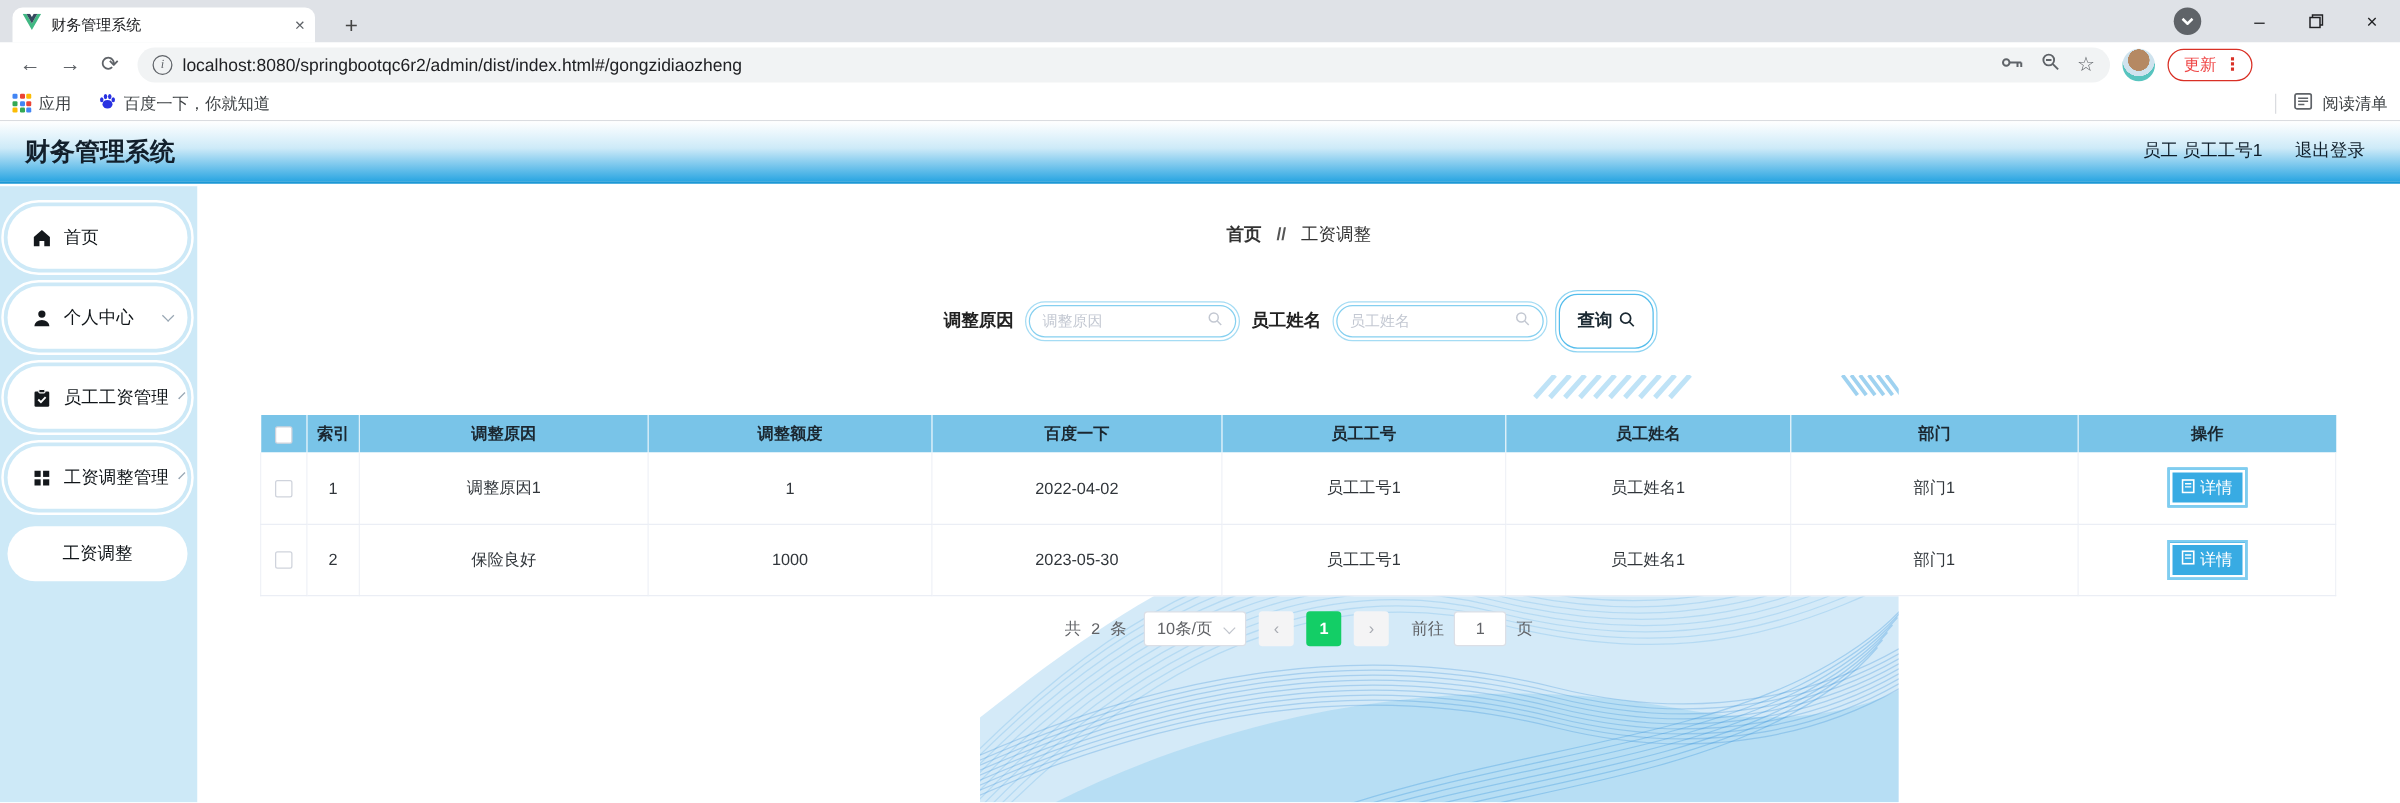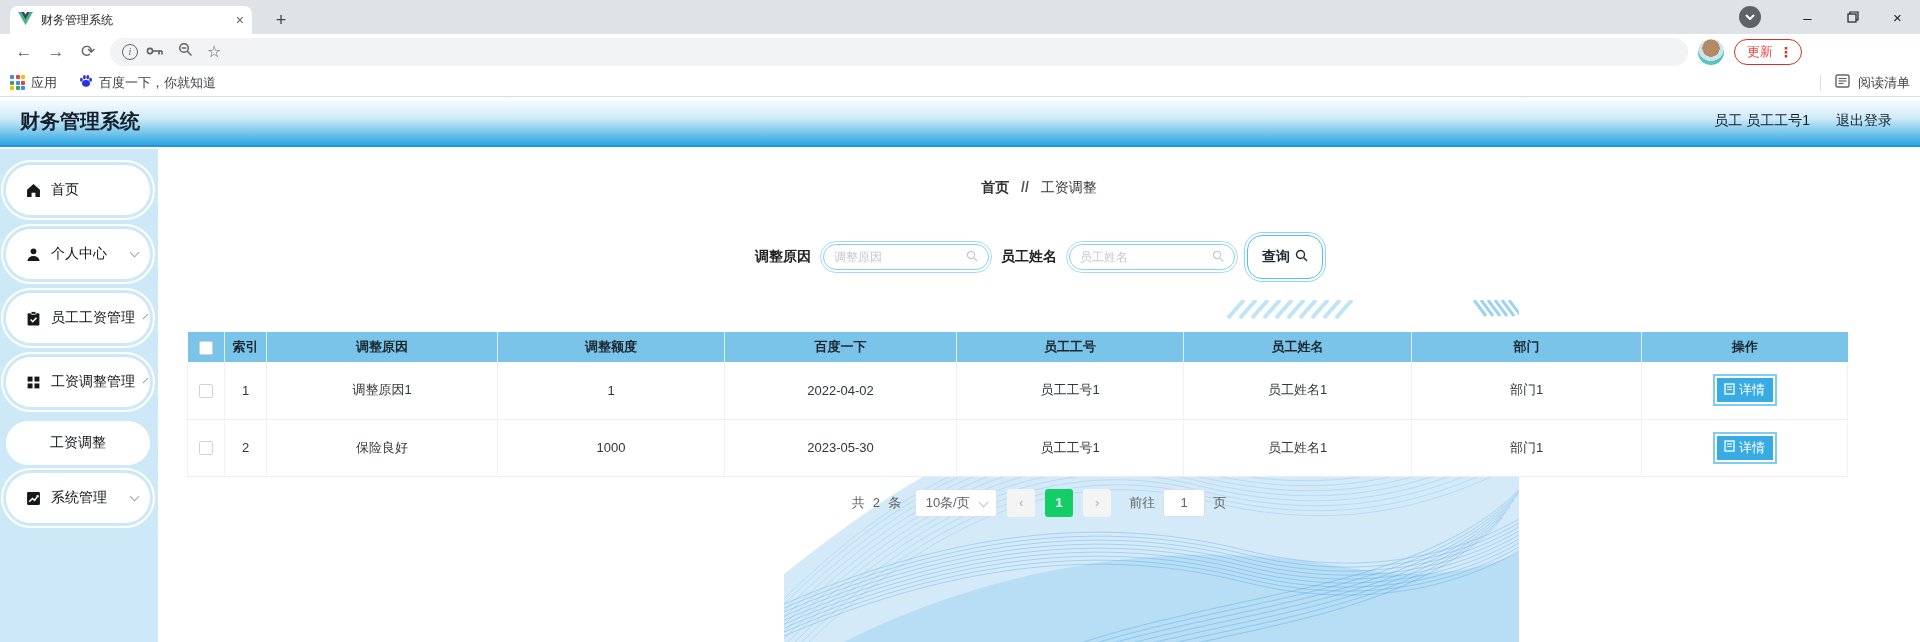--- a/index.html
+++ b/index.html
@@ -83,21 +83,21 @@
   .s-input-wrap input { border:none; outline:none; width:100%; font-size:12px; color:#333; background:transparent;
                         font-family:"Liberation Sans","DejaVu Sans",sans-serif; }
   .s-input-wrap input::placeholder { color:#c3c8d2; }
   .mag { flex:0 0 12px; }
   .query-btn { height:44px; border:1px solid #54bdec; border-radius:15px; outline:1px solid #8ed4f2;
                outline-offset:2px; background:#fff; display:flex; align-items:center; gap:5px;
                padding:16px 14px; font-size:14px; font-weight:bold; color:#1c2a33; cursor:pointer;
                font-family:"Liberation Sans","DejaVu Sans",sans-serif; }
 
   
-  .grid-table { position:relative; z-index:2; margin:53px 0 0 29px; width:1660px; border-collapse:collapse;
+  .grid-table { position:relative; z-index:2; margin:53px 0 0 50px; width:1660px; border-collapse:collapse;
                 table-layout:fixed; background:#fff; }
   .grid-table thead th { background:#79c4e8; height:30px; font-size:13px; font-weight:bold; color:#1b2730;
                          border-right:1px solid rgba(255,255,255,.75); }
   .grid-table thead th:last-child { border-right:none; }
   .grid-table tbody td { height:57px; text-align:center; font-size:13px; color:#31363b;
                          border-bottom:1px solid #ebeef5; border-right:1px solid #f0f2f7; background:#fff; }
   .grid-table tbody td:first-child { border-left:1px solid #f0f2f7; }
   .cbx { appearance:none; -webkit-appearance:none; width:14px; height:14px; border:1px solid #cfd3dc;
          border-radius:2px; background:#fff; vertical-align:middle; }
   .detail-btn { width:64px; height:32px; background:#38abe3; border:2px solid #7fcdf0;
@@ -157,20 +157,21 @@
       <span class="winbtn">×</span>
     </div>
   </div>
 
   <div class="urlrow">
     <span class="nav-ico" style="margin-left:8px">←</span>
     <span class="nav-ico">→</span>
     <span class="nav-ico">⟳</span>
     <div class="omnibox">
       <span class="info-ico">i</span>
+      <span class="url-text">localhost:8080/springbootqc6r2/admin/dist/index.html#/gongzidiaozheng</span>
       <span class="omni-icons">
         <span>
           <svg width="18" height="12" viewBox="0 0 18 12">
               <circle cx="4" cy="6" r="2.6" fill="none" stroke="#5f6368" stroke-width="1.6"></circle>
               <line x1="6.6" y1="6" x2="16" y2="6" stroke="#5f6368" stroke-width="1.6"></line>
               <line x1="13" y1="6" x2="13" y2="9.5" stroke="#5f6368" stroke-width="1.6"></line>
               <line x1="16" y1="6" x2="16" y2="9.5" stroke="#5f6368" stroke-width="1.6"></line>
             </svg>
         </span>
         <span>
@@ -278,31 +279,20 @@
               <rect x="7.9" y="1.5" width="4.6" height="4.6" fill="#14181c"></rect>
               <rect x="1.5" y="7.9" width="4.6" height="4.6" fill="#14181c"></rect>
               <rect x="7.9" y="7.9" width="4.6" height="4.6" fill="#14181c"></rect>
             </svg>
         </span>
         <span class="lbl">工资调整管理</span>
         <span class="chev"></span>
       </div>
       <div class="side-sub">
         <span class="lbl">工资调整</span>
-      </div>
-      <div class="side-item">
-        <span class="side-ico">
-          <svg width="15" height="15" viewBox="0 0 14 14">
-              <rect x="1" y="1" width="12" height="12" rx="1" fill="#14181c"></rect>
-              <polyline points="3,10 6,7 8,8.7 11,4.5" fill="none" stroke="#fff" stroke-width="1.4"></polyline>
-              <polygon points="11.6,3.6 11.9,6.2 9.6,4.3" fill="#fff"></polygon>
-            </svg>
-        </span>
-        <span class="lbl">系统管理</span>
-        <span class="chev"></span>
       </div>
     </div>
 
     <div class="content">
 
       <svg class="wave" viewBox="0 0 735 342" preserveAspectRatio="none">
         <defs>
           <path id="wl1" d="M-30,330 C100,190 240,110 400,150 C540,185 640,160 760,90" fill="none"></path>
           <path id="wl2" d="M-20,345 C140,272 300,242 460,282 C580,312 680,287 750,242" fill="none"></path>
           <path id="wl3" d="M290,345 C420,302 560,292 660,242 C700,222 725,202 742,182" fill="none"></path>

